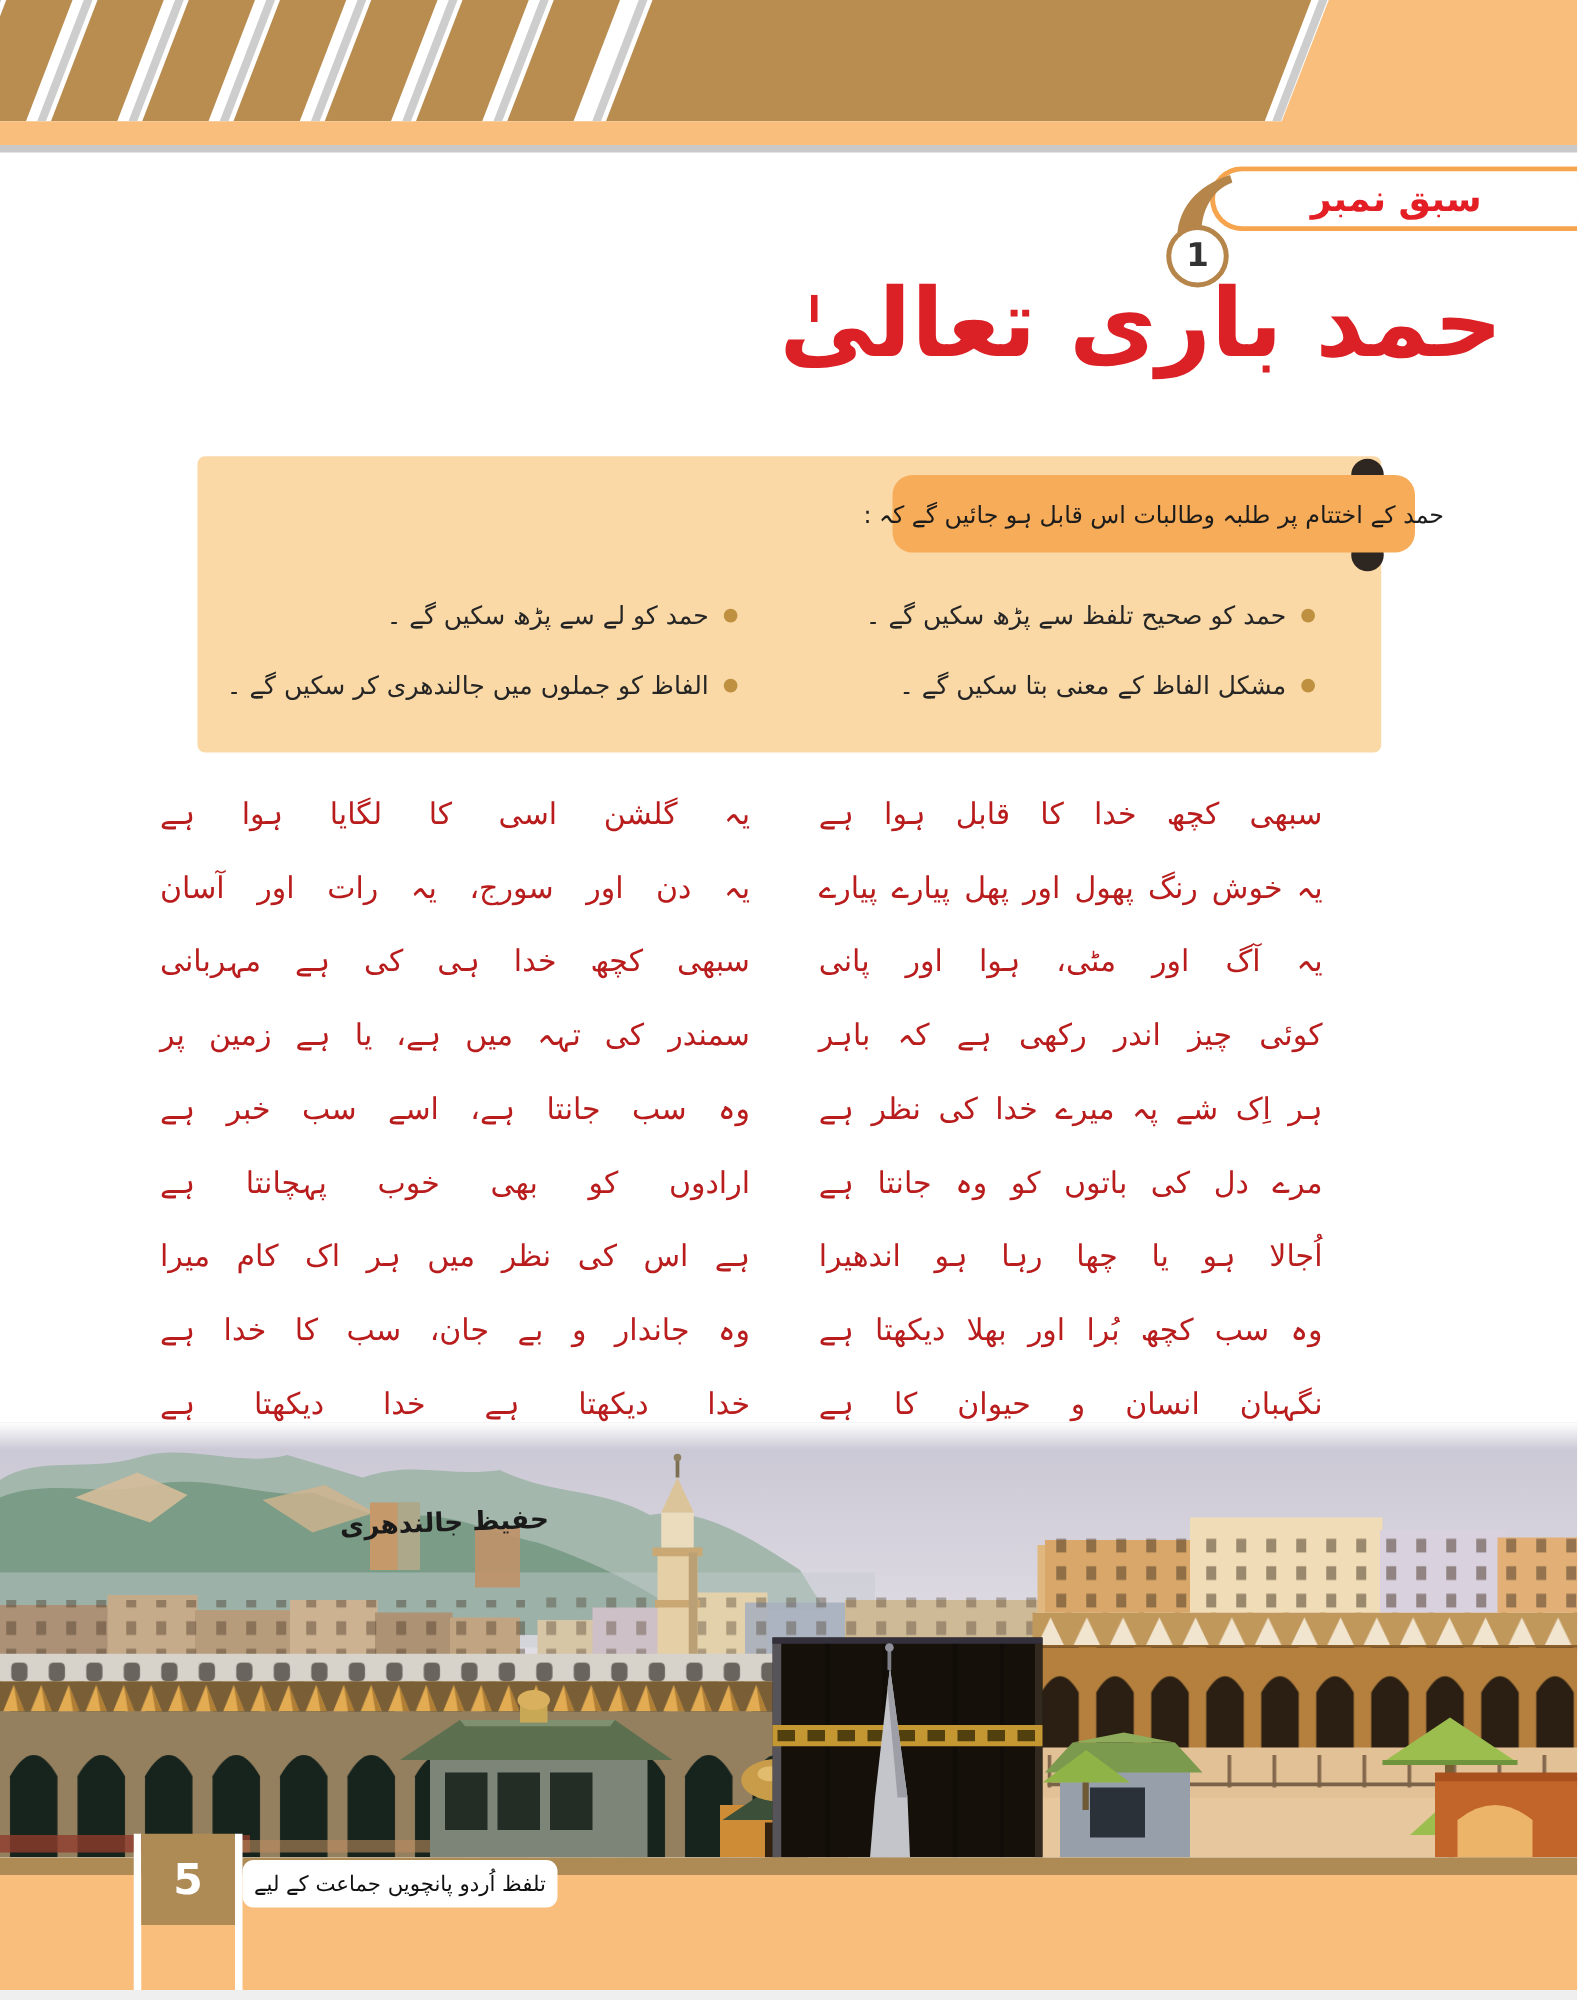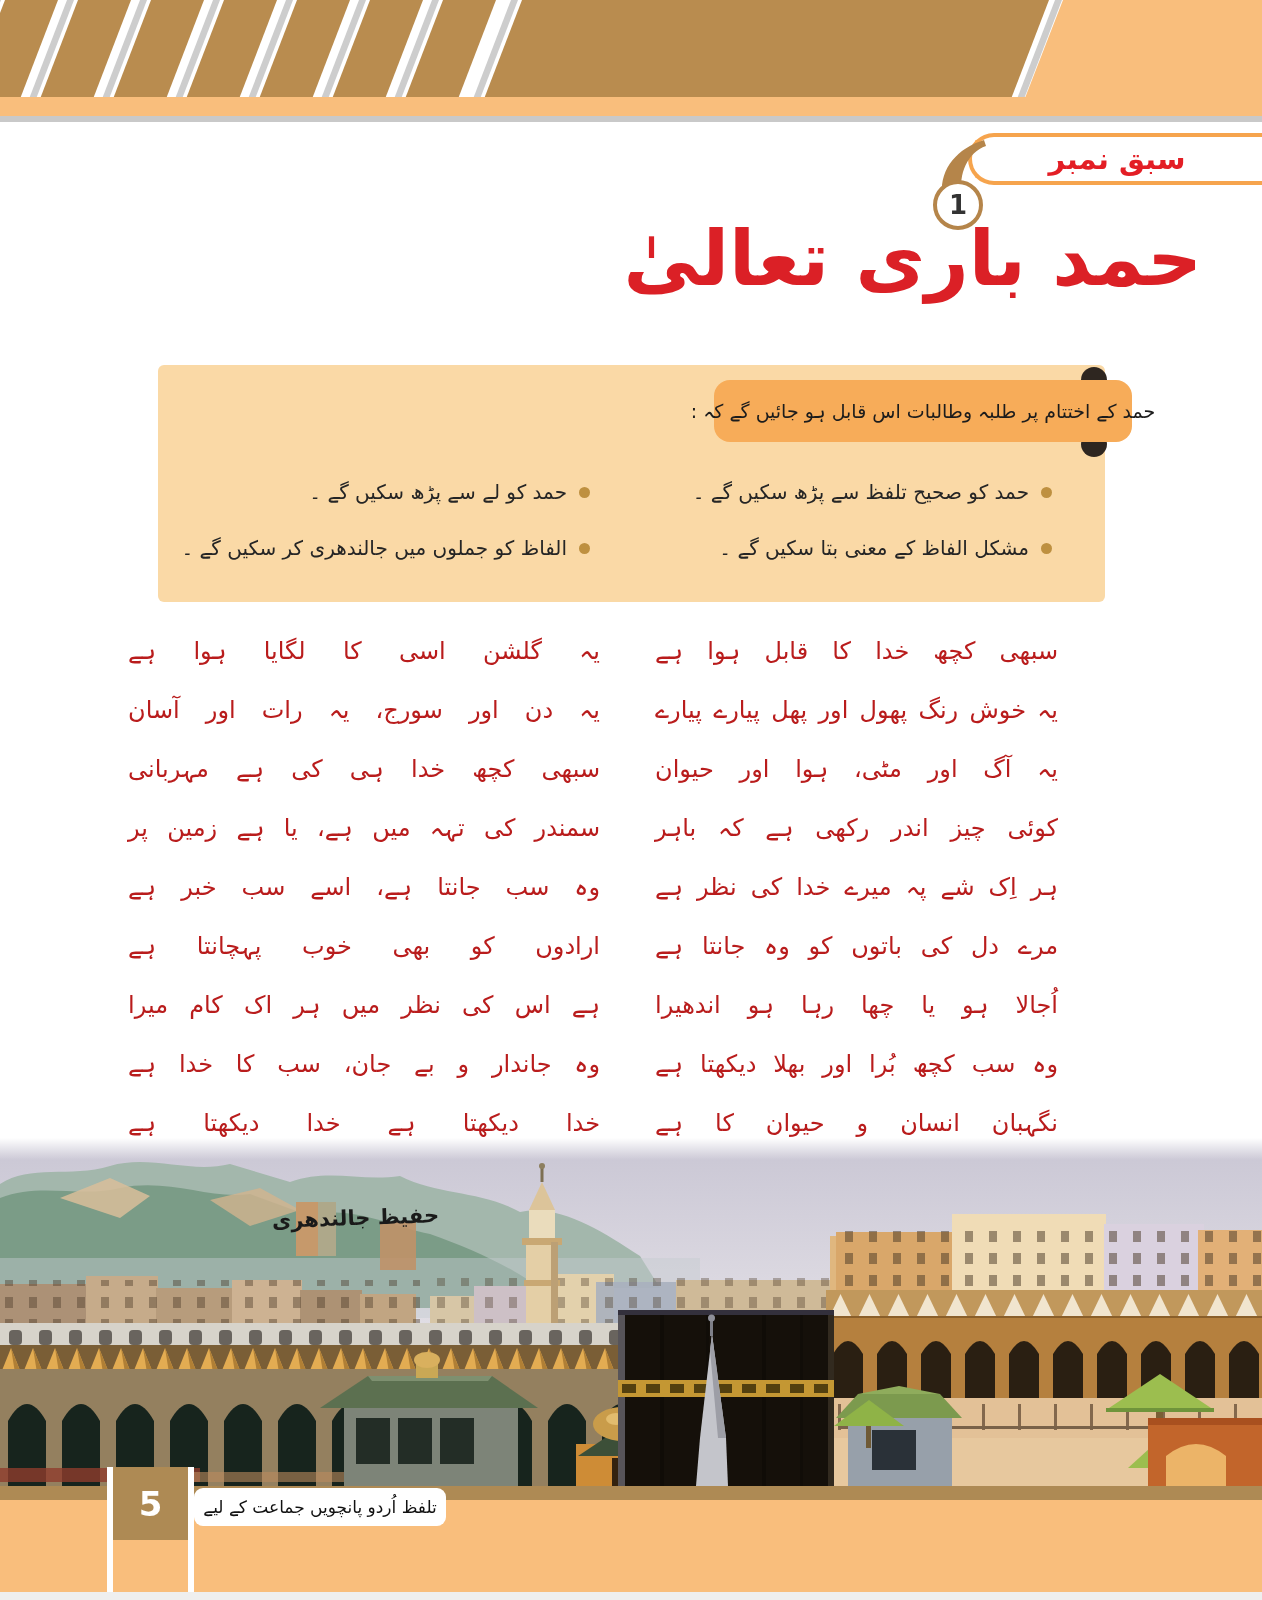--- a/index.html
+++ b/index.html
@@ -128,21 +128,21 @@
     <span>مشکل الفاظ کے معنی بتا سکیں گے ۔</span>
   </div>
   <div class="obj-item obj-l2">
     <span class="dot"></span>
     <span>الفاظ کو جملوں میں جالندھری کر سکیں گے ۔</span>
   </div>
 
   <div class="poem-col poem-right">
     <div class="pl">سبھی کچھ خدا کا قابل ہوا ہے</div>
     <div class="pl">یہ خوش رنگ پھول اور پھل پیارے پیارے</div>
-    <div class="pl">یہ آگ اور مٹی، ہوا اور حیوان</div>
+    <div class="pl">یہ آگ اور مٹی، ہوا اور پانی</div>
     <div class="pl">کوئی چیز اندر رکھی ہے کہ باہر</div>
     <div class="pl">ہر اِک شے پہ میرے خدا کی نظر ہے</div>
     <div class="pl">مرے دل کی باتوں کو وہ جانتا ہے</div>
     <div class="pl">اُجالا ہو یا چھا رہا ہو اندھیرا</div>
     <div class="pl">وہ سب کچھ بُرا اور بھلا دیکھتا ہے</div>
     <div class="pl">نگہبان انسان و حیوان کا ہے</div>
   </div>
   <div class="poem-col poem-left">
     <div class="pl">یہ گلشن اسی کا لگایا ہوا ہے</div>
     <div class="pl">یہ دن اور سورج، یہ رات اور آسان</div>

